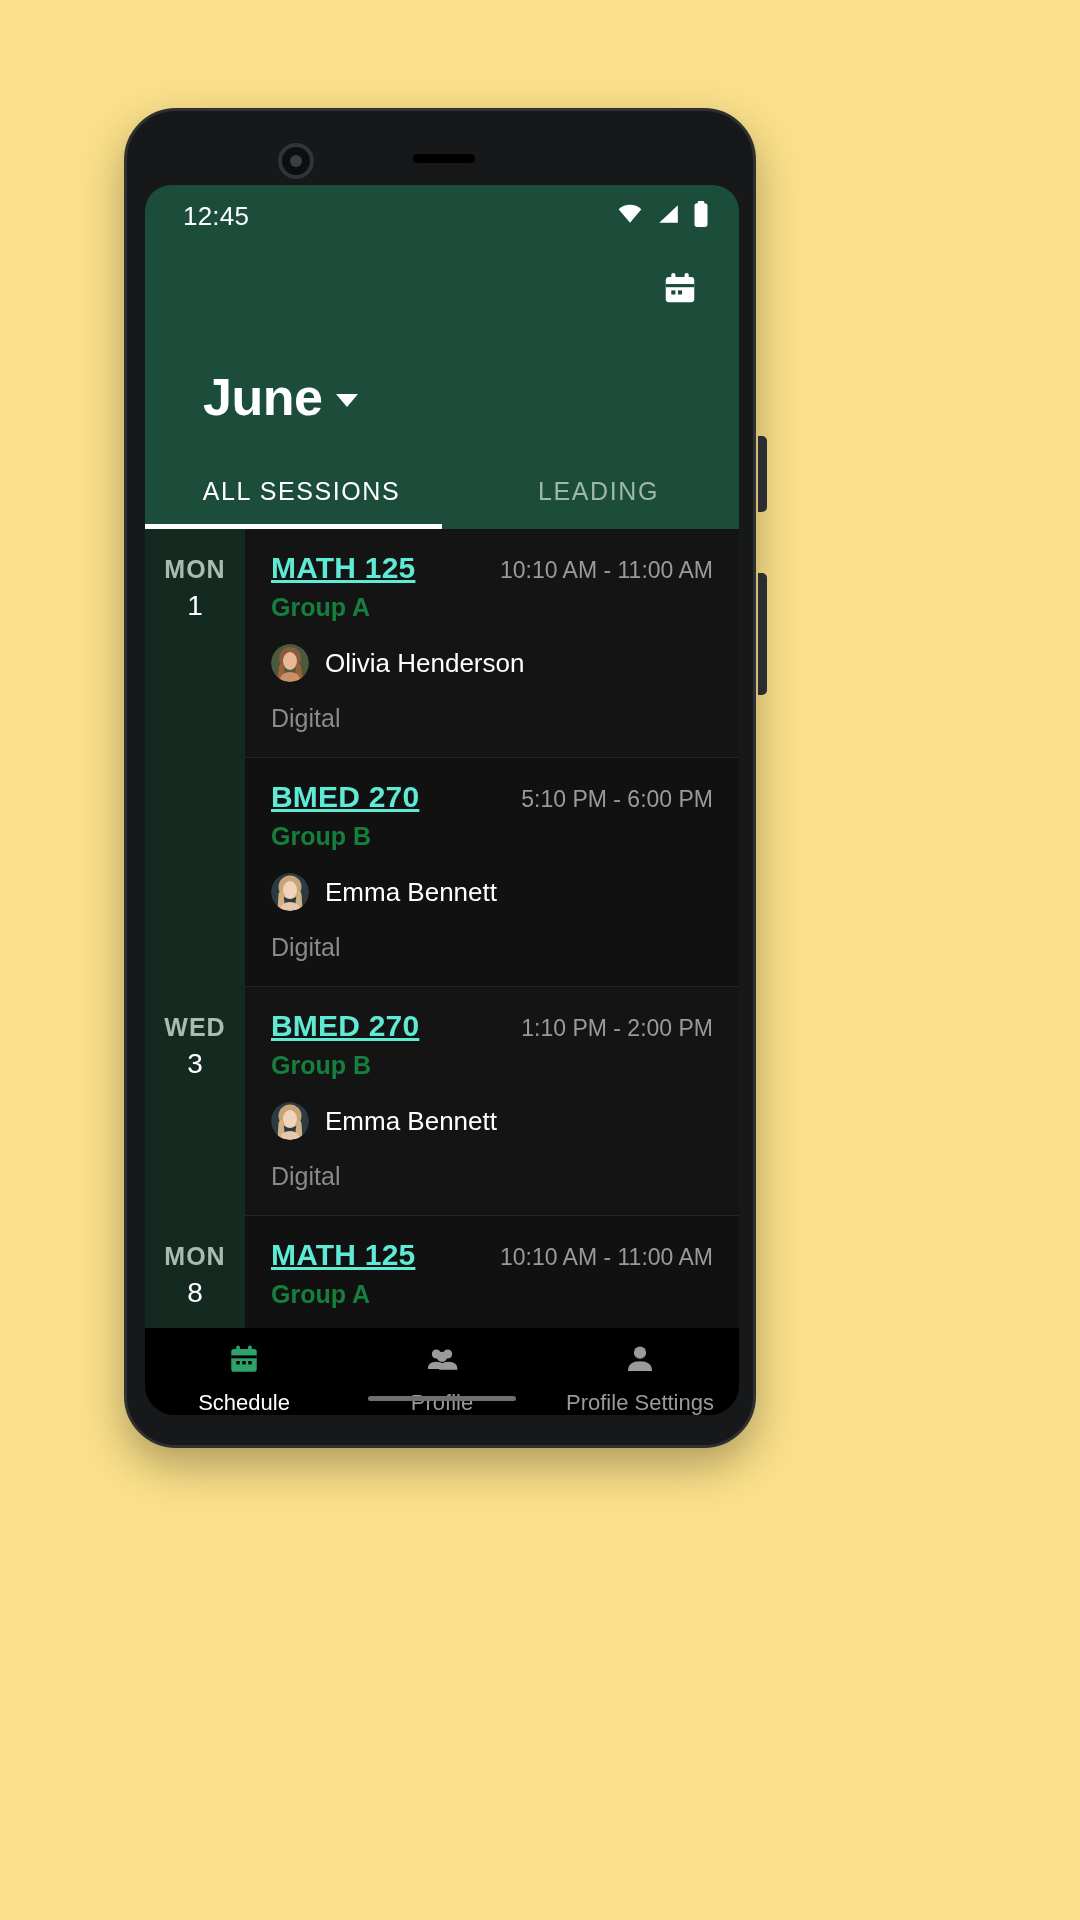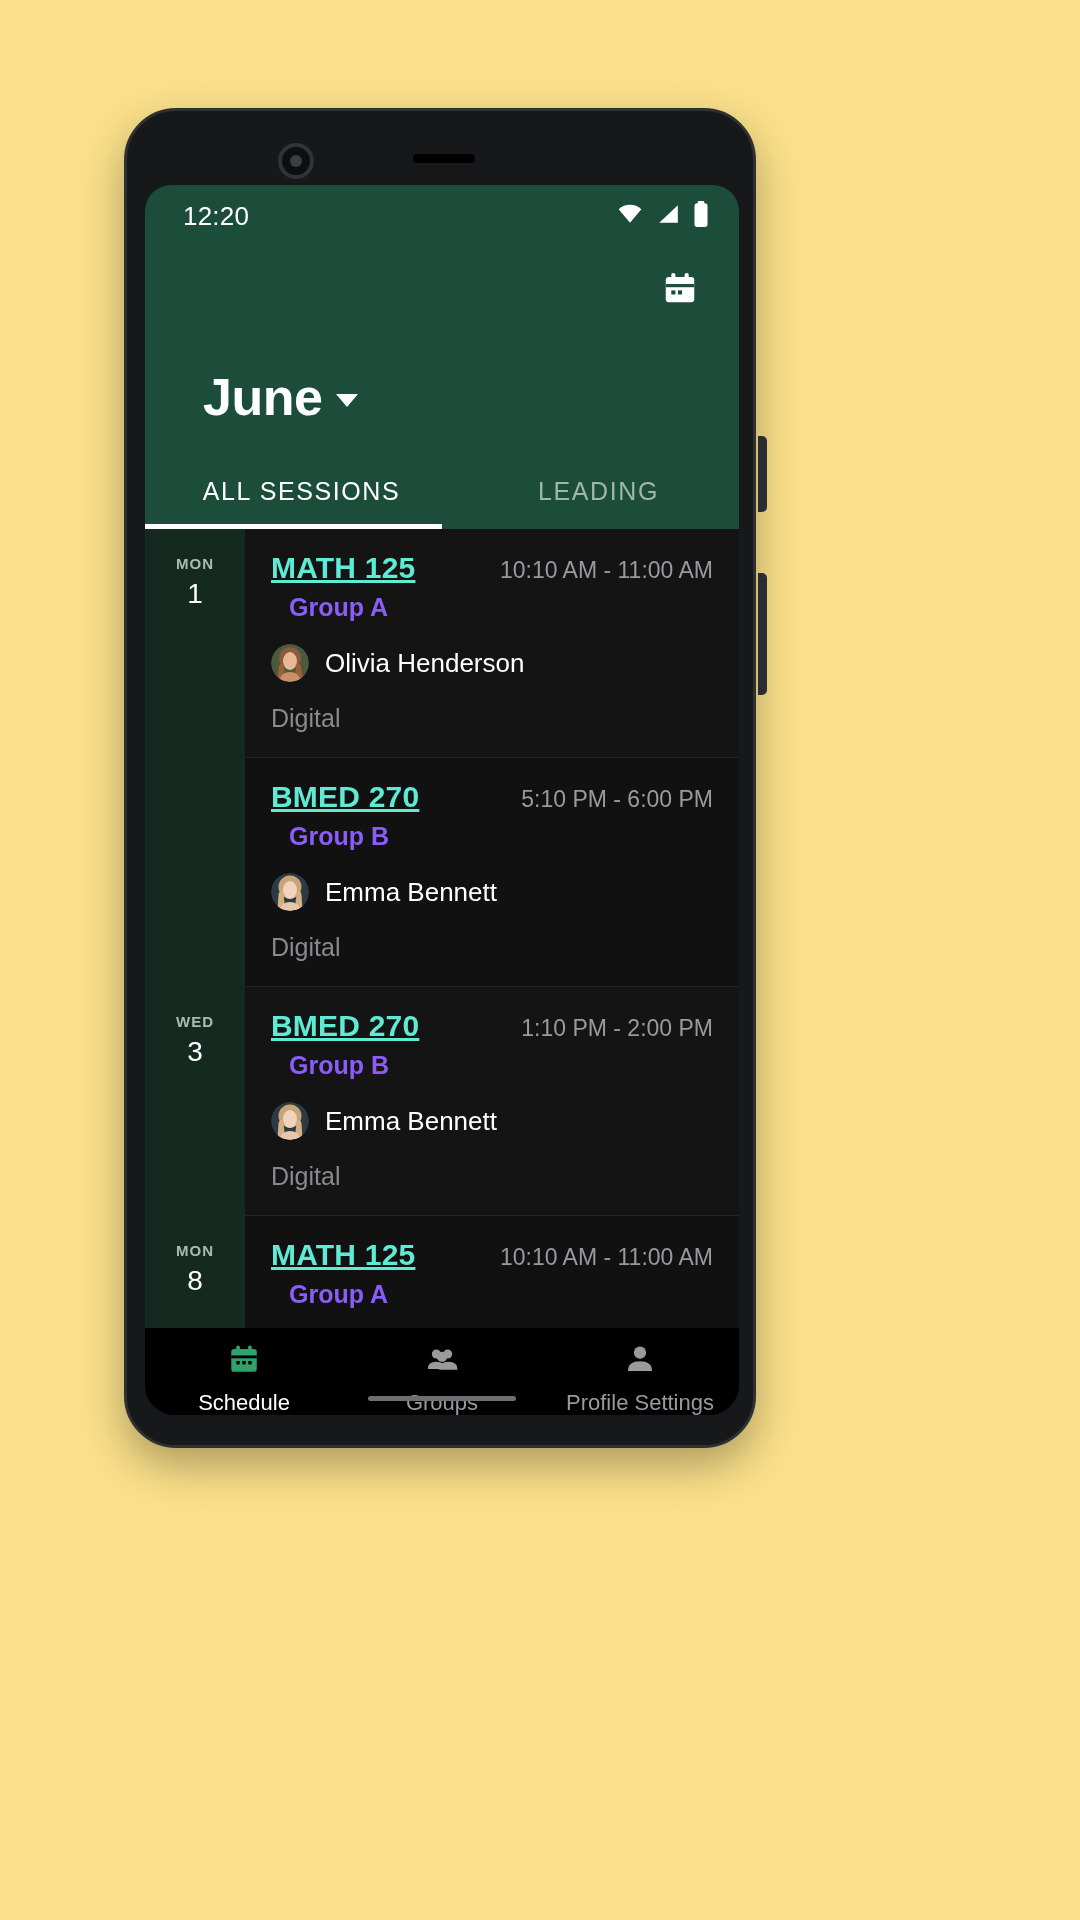--- a/index.html
+++ b/index.html
@@ -187,21 +187,21 @@
   .date-gutter {
     flex: 0 0 100px;
     background: #142A21;
     display: flex;
     flex-direction: column;
     align-items: center;
     padding-top: 26px;
   }
   .date-dow {
     color: #A8BDB2;
-    font-size: 15px;
+    font-size: 25px;
     font-weight: 700;
     letter-spacing: 1px;
   }
   .date-num {
     color: #ffffff;
     font-size: 28px;
     font-weight: 400;
     margin-top: 6px;
   }
 
@@ -229,25 +229,24 @@
     font-weight: 700;
     letter-spacing: 0.2px;
     text-decoration: underline;
   }
   .time-range {
     color: #9A9A9C;
     font-size: 23px;
     white-space: nowrap;
   }
   .group-name {
-    color: #8b5cf6;
+    color: #15803d;
     font-size: 25px;
     font-weight: 700;
     margin-top: 8px;
-    margin-left: 18px;
   }
   .presenter-row {
     display: flex;
     align-items: center;
     gap: 16px;
     margin-top: 22px;
   }
   .avatar {
     width: 38px;
     height: 38px;
@@ -307,21 +306,21 @@
   <div class="side-btn vol"></div>
   <div class="side-btn pwr"></div>
   <div class="camera"></div>
   <div class="earpiece"></div>
 
   <div class="screen">
 
     <div class="app-header">
 
       <div class="status-bar">
-        <div class="status-time">12:20</div>
+        <div class="status-time">12:45</div>
         <div class="status-icons">
           <span>
             <svg width="26" height="20" viewBox="0 0 24 18">
                 <path d="M12 17 L1.5 4.5 A16 16 0 0 1 22.5 4.5 Z" fill="#ffffff"></path>
               </svg>
           </span>
           <span>
             <svg width="24" height="20" viewBox="0 0 22 18">
                 <path d="M20 1 L20 17 L3 17 Z" fill="#ffffff"></path>
               </svg>
@@ -506,21 +505,21 @@
       <div class="nav-item">
         <span>
           <svg width="34" height="34" viewBox="0 0 24 24" fill="#9A9A9C">
             <circle cx="8" cy="8.5" r="3.2"></circle>
             <circle cx="16" cy="8.5" r="3.2"></circle>
             <circle cx="12" cy="10.5" r="3.6"></circle>
             <path d="M2 19 q0 -5 6 -5 q6 0 6 5 z"></path>
             <path d="M10 19.5 q0 -5.5 6.5 -5.5 q6.5 0 6.5 5.5 z"></path>
           </svg>
         </span>
-        <span class="nav-label">Groups</span>
+        <span class="nav-label">Profile</span>
       </div>
 
       <div class="nav-item">
         <span>
           <svg width="34" height="34" viewBox="0 0 24 24" fill="#9A9A9C">
             <circle cx="12" cy="7.5" r="4.3"></circle>
             <path d="M3.5 20.5 q0 -7 8.5 -7 q8.5 0 8.5 7 z"></path>
           </svg>
         </span>
         <span class="nav-label">Profile Settings</span>

